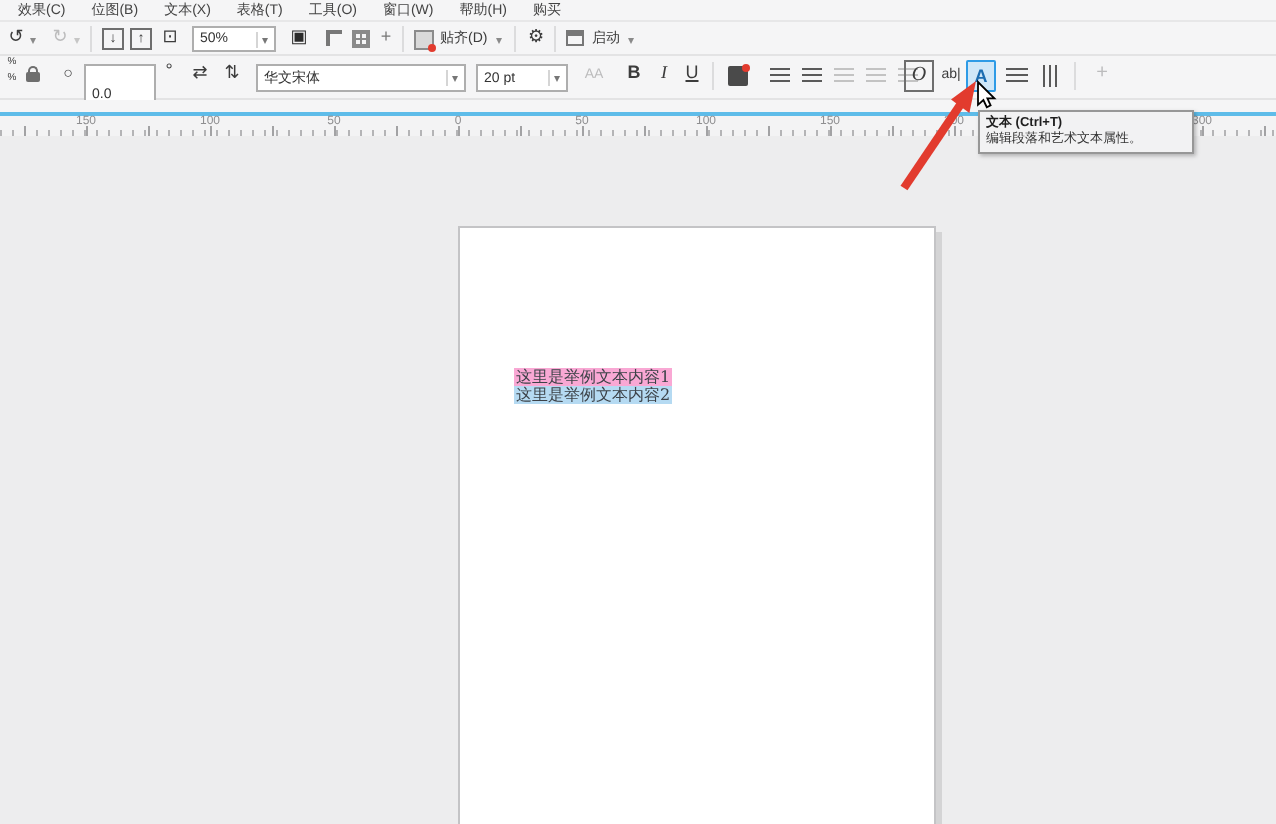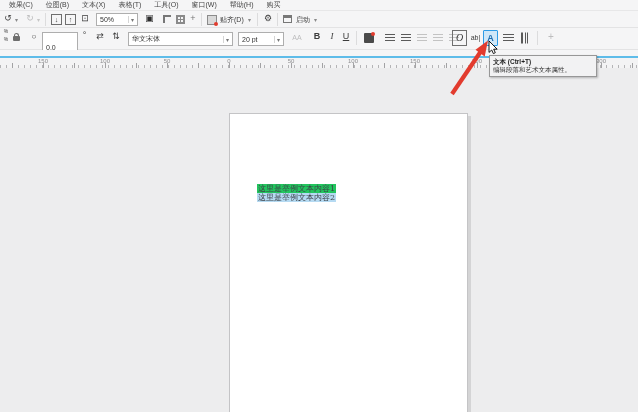--- a/index.html
+++ b/index.html
@@ -145,21 +145,21 @@
   <span class="ruler-label" style="left:353px;">100</span>
   <span class="ruler-label" style="left:415px;">150</span>
   <span class="ruler-label" style="left:477px;">200</span>
   <span class="ruler-label" style="left:539px;">250</span>
   <span class="ruler-label" style="left:601px;">300</span>
 </div>
 
 <div id="canvas" class="abs">
   <div id="page">
     <div style="position:absolute;left:27px;top:70px;">
-      <div class="tline" style="background:#22c55e;">这里是举例文本内容1</div>
+      <div class="tline" style="background:#f9a8d4;">这里是举例文本内容1</div>
       <div class="tline" style="background:#b5daf2;">这里是举例文本内容2</div>
     </div>
   </div>
 </div>
 
 <div id="tooltip" class="abs">
   <div class="tt1">文本 (Ctrl+T)</div>
   <div class="tt2">编辑段落和艺术文本属性。</div>
 </div>
 

